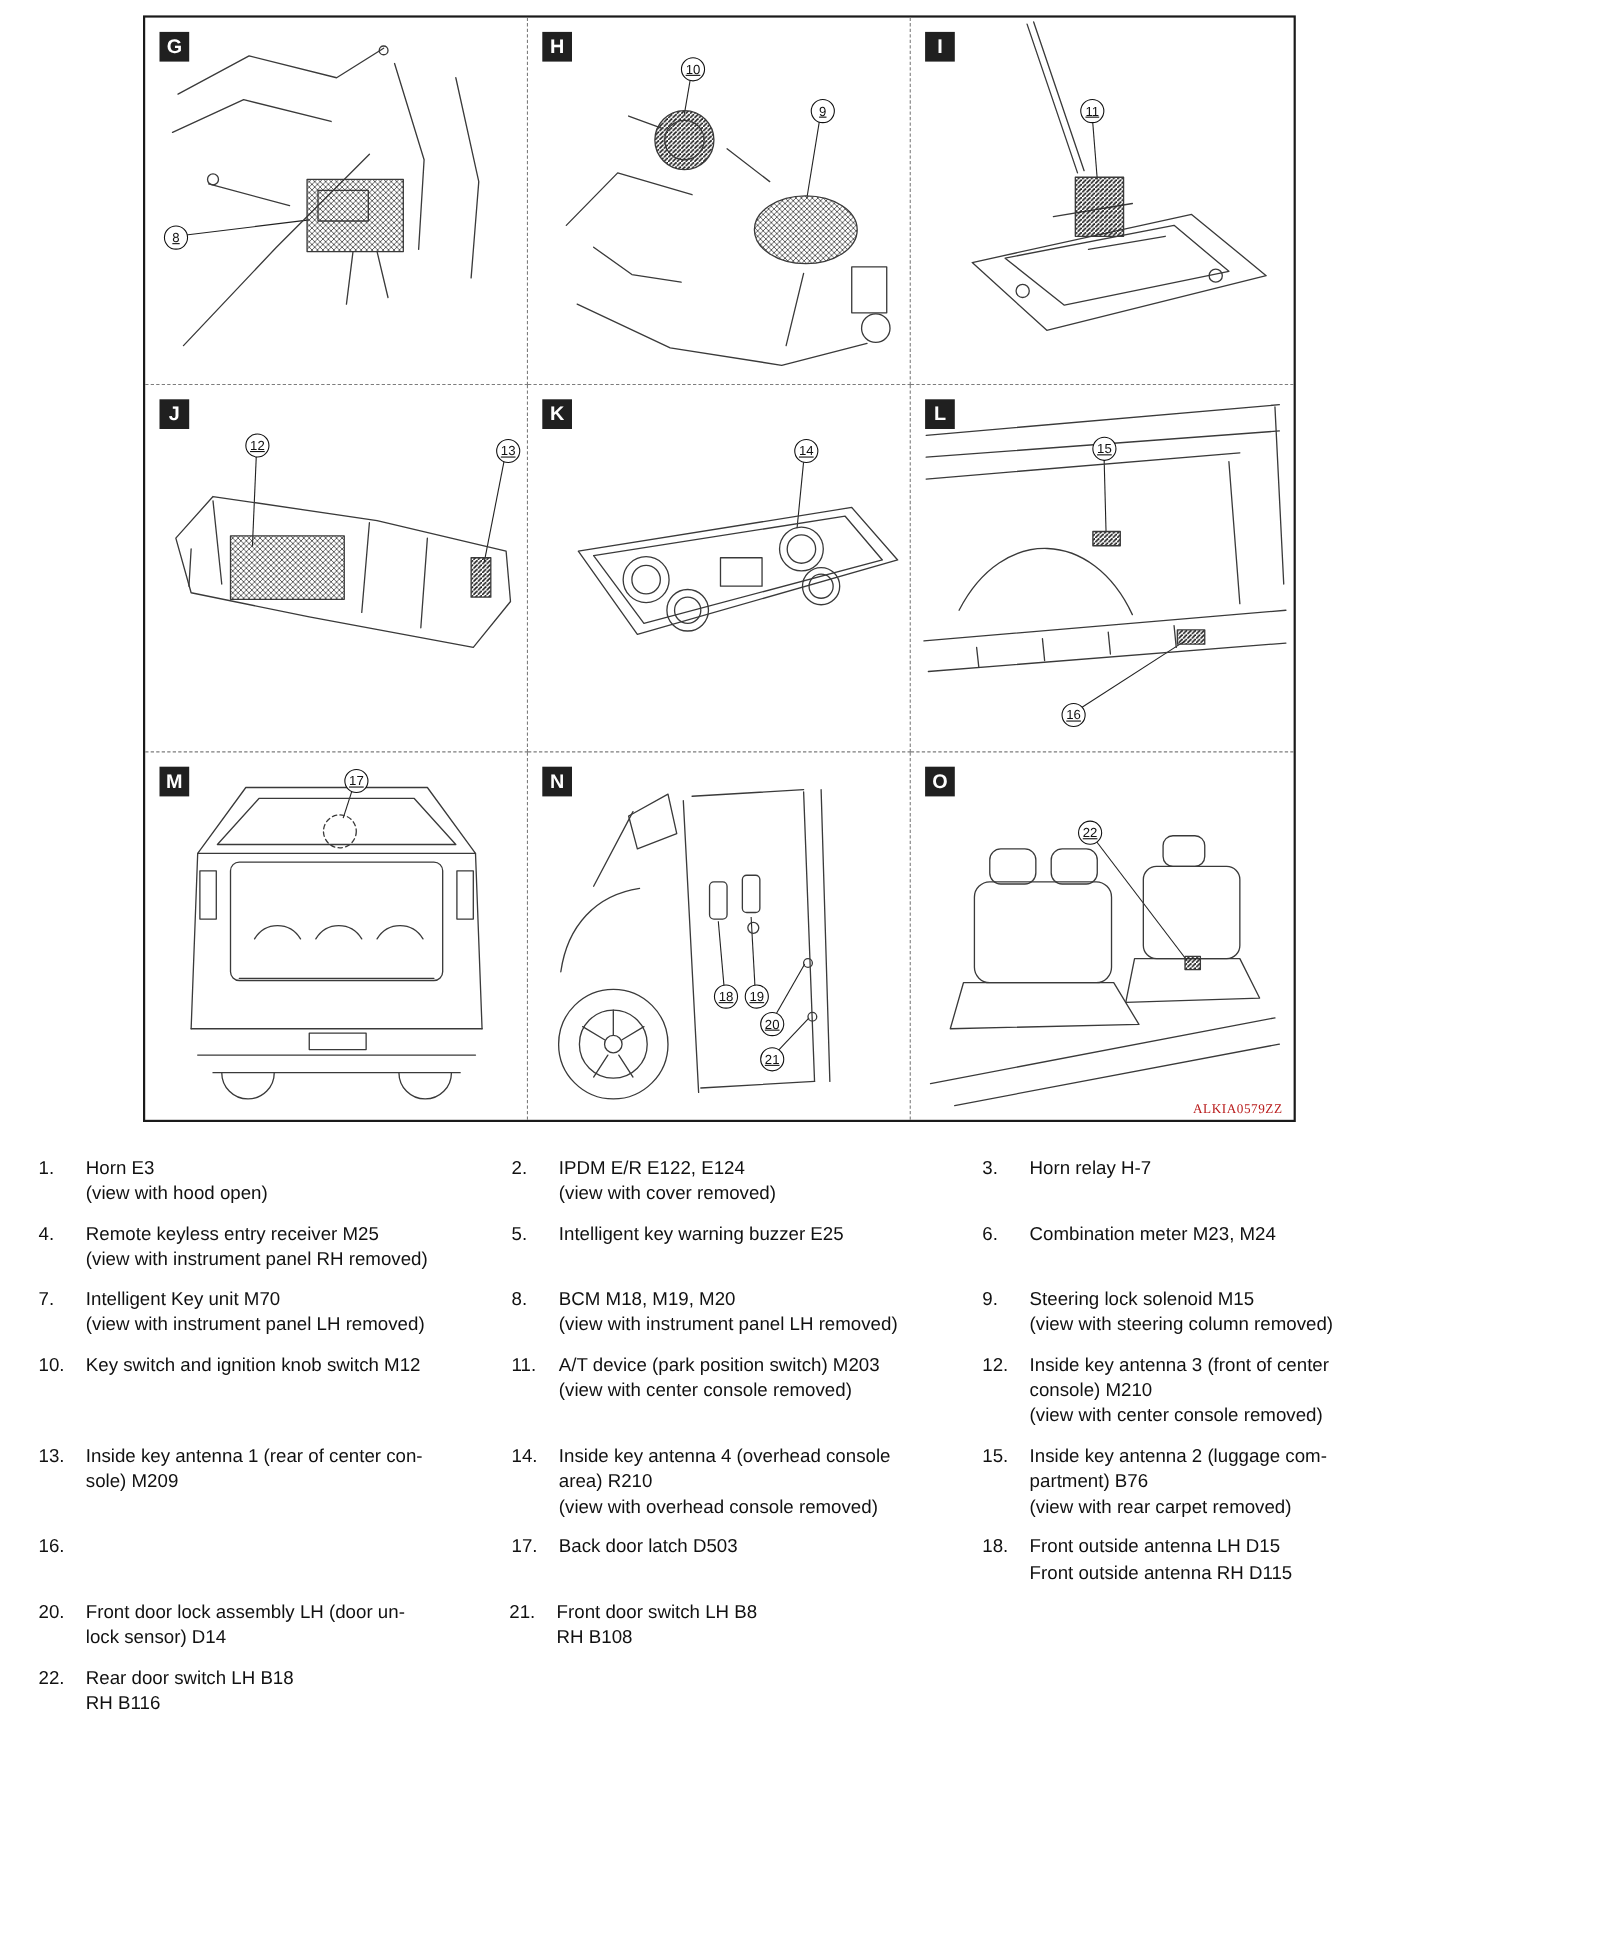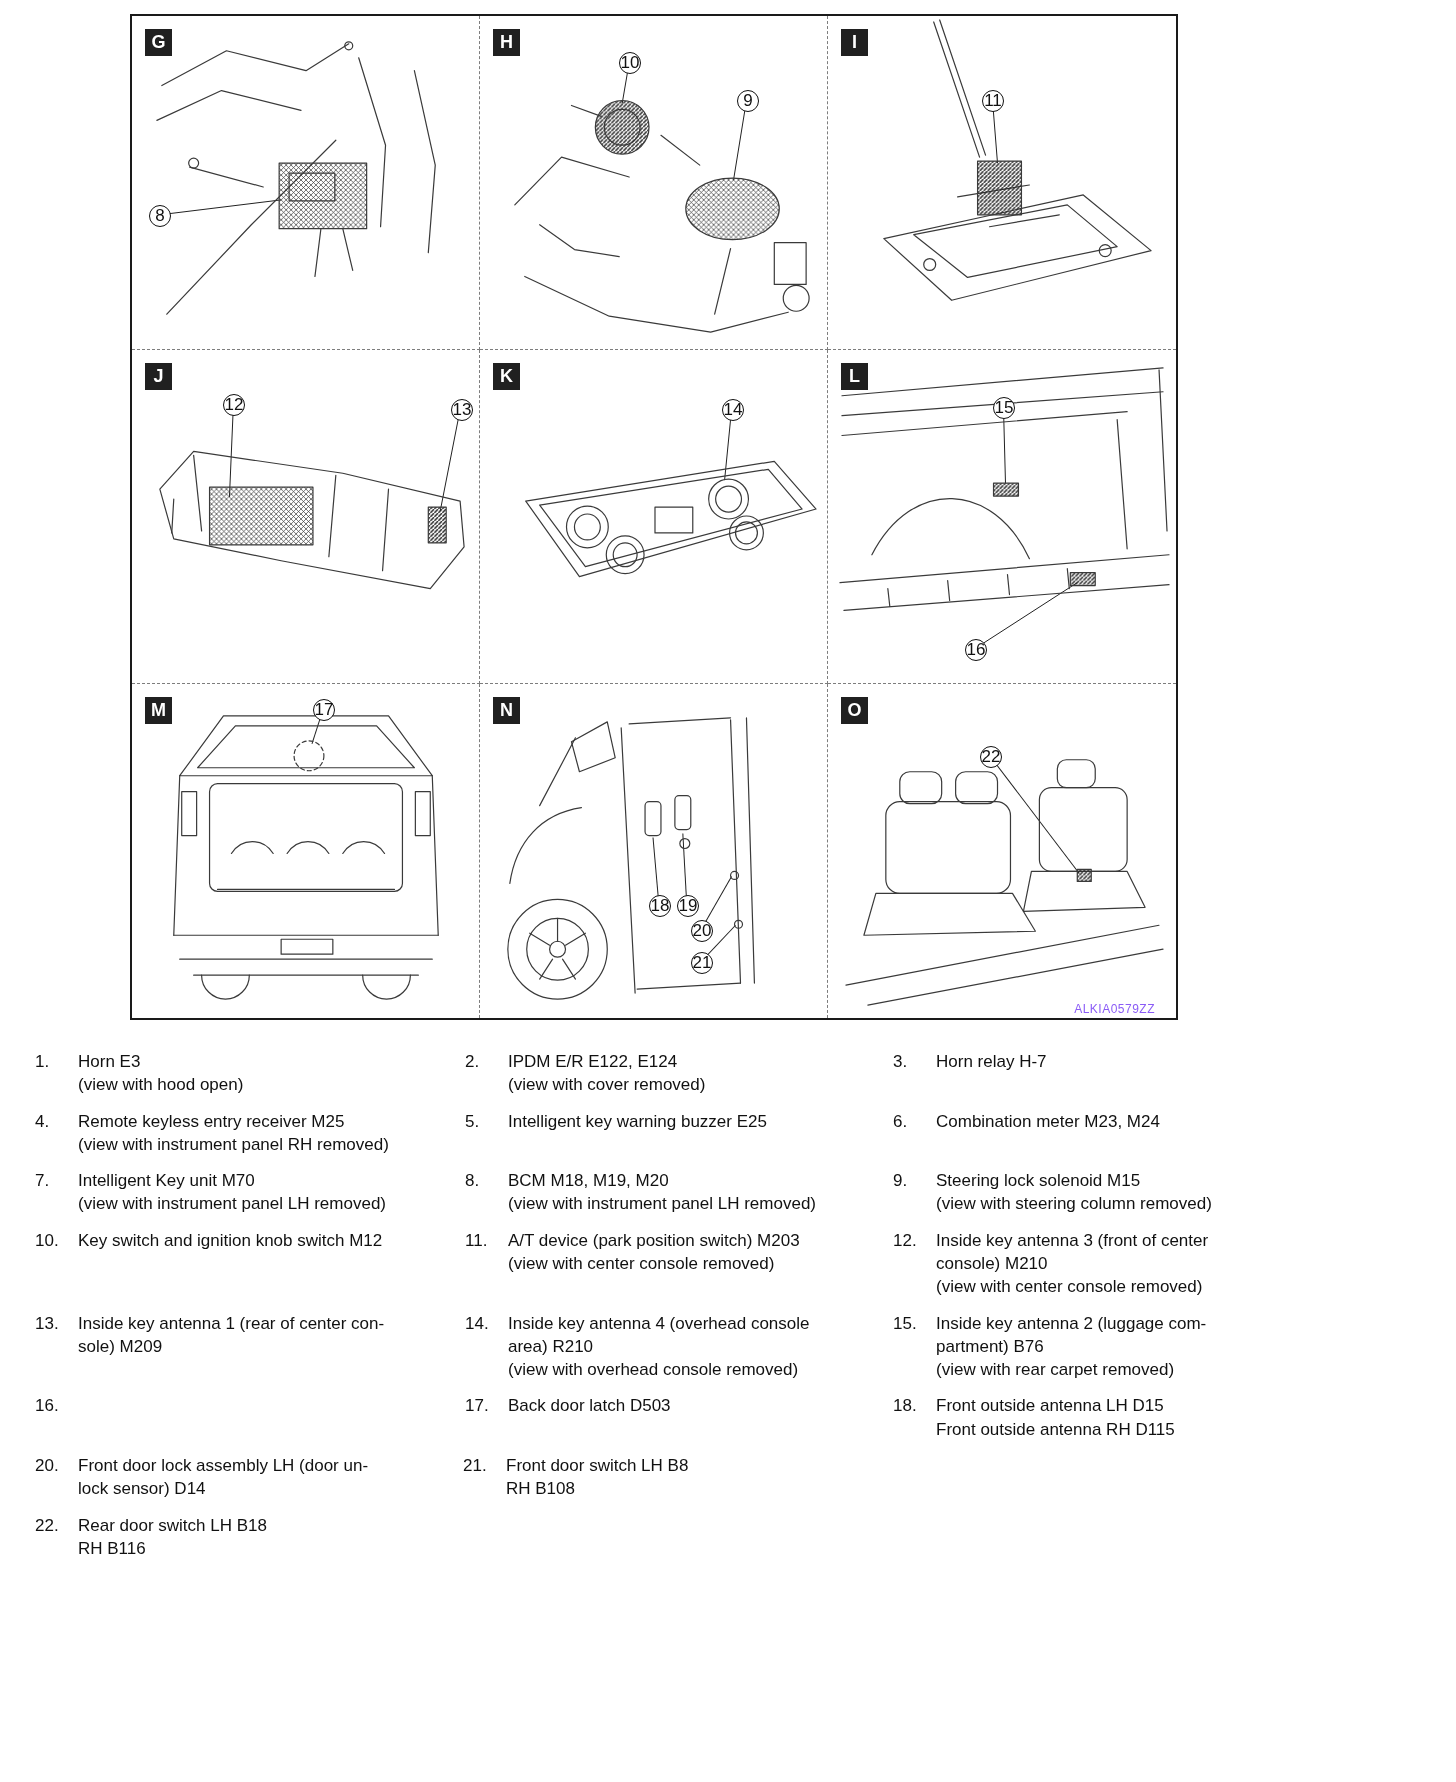--- a/index.html
+++ b/index.html
@@ -30,28 +30,30 @@
     background: #202020; color: #fff;
     font-weight: bold; font-size: 18px;
     display: flex; align-items: center; justify-content: center;
     z-index: 3;
   }
   .art { position: absolute; left: 0; top: 0; width: 100%; height: 100%; }
   .art * { vector-effect: non-scaling-stroke; }
   .callout {
     position: absolute; width: 22px; height: 22px;
     border: 1.5px solid #111; border-radius: 50%;
-    background: #fff; font-size: 17px;
+    background: #fff; font-size: 12px;
     display: flex; align-items: center; justify-content: center;
     z-index: 2;
+    text-decoration: underline;
   }
   .watermark {
-    position: absolute; right: 21px; bottom: 2px;
-    font-size: 12px; color: #8b5cf6; letter-spacing: 0.5px;
+    position: absolute; right: 10px; bottom: 2px;
+    font-size: 12px; color: #b91c1c; letter-spacing: 0.5px;
     z-index: 3;
+    font-family: Liberation Serif, serif;
   }
   .legend {
     position: absolute; left: 35px; top: 1050px; width: 1290px;
     font-size: 17px; line-height: 1.37;
   }
   .legend-row { display: flex; align-items: flex-start; margin-bottom: 13px; }
   .legend-cell { display: flex; }
   .lc1 { width: 430px; }
   .lc2 { width: 428px; }
   .lc3 { width: 400px; }

